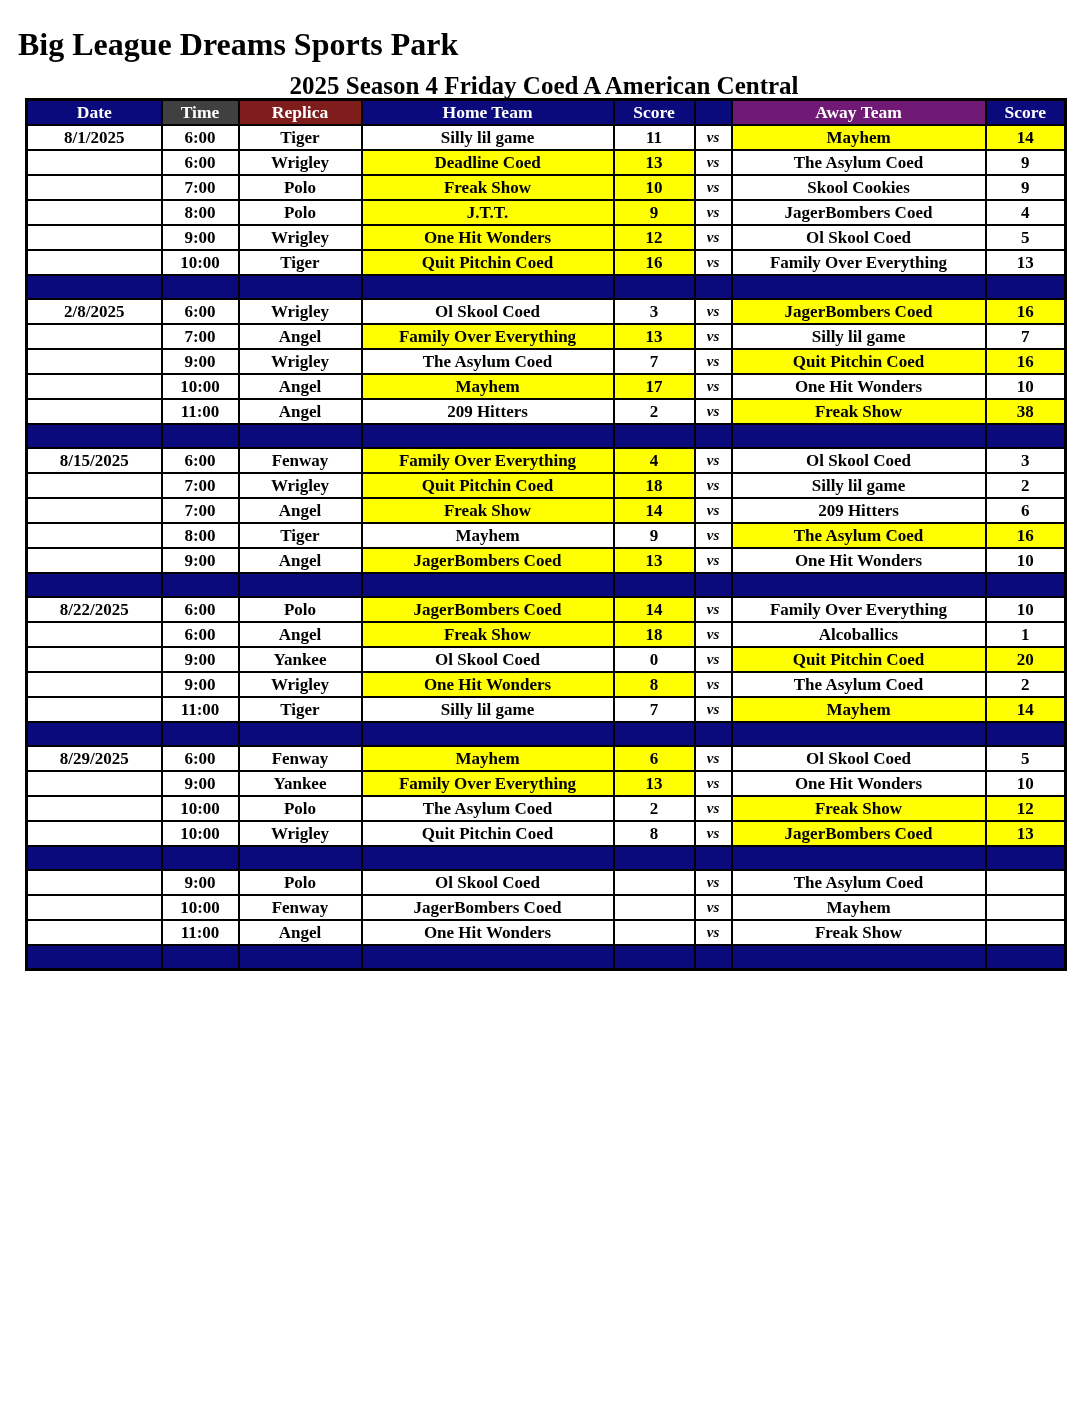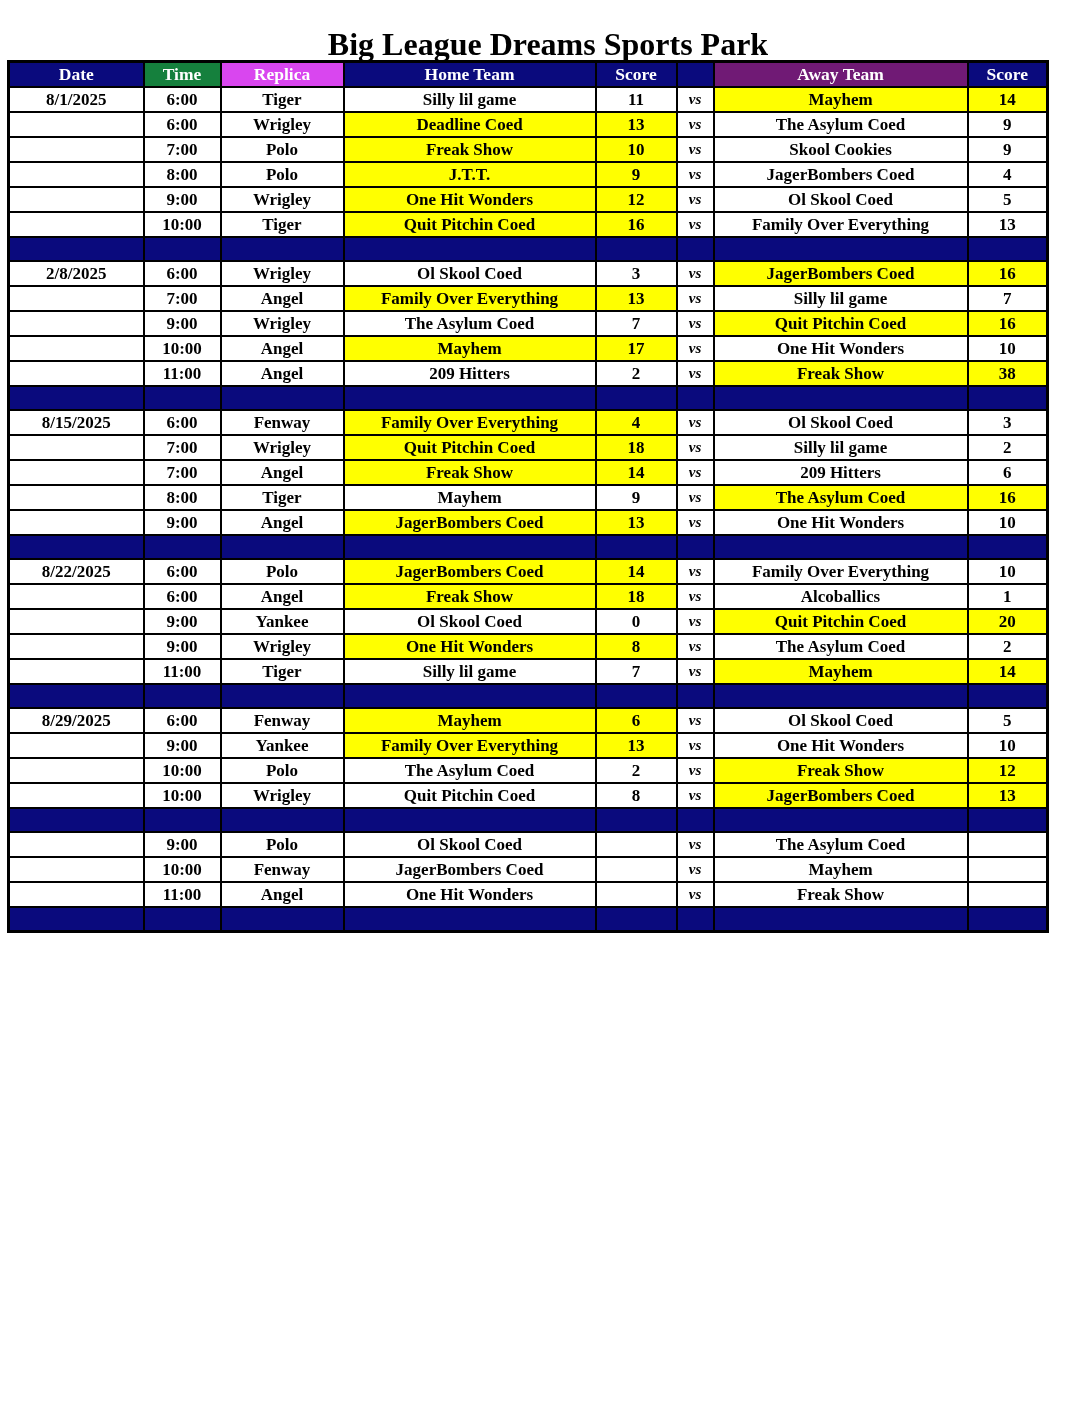--- a/index.html
+++ b/index.html
@@ -10,22 +10,22 @@
     font-family: "Liberation Serif", "DejaVu Serif", serif;
     color: #000000;
   }
   .page {
     width: 1088px;
     height: 1408px;
     position: relative;
     overflow: hidden;
   }
   .title {
-    margin: 28px 0 0 8px;
-    text-align: center;
+    margin: 28px 0 0 18px;
+    text-align: left;
     font-size: 32px;
     line-height: 1.0;
     font-weight: bold;
   }
   .subtitle {
     margin: 13px 0 0 0;
     text-align: center;
     font-size: 25px;
     line-height: 1.0;
     font-weight: bold;
@@ -34,21 +34,21 @@
     margin: 11px 0 9px 0;
     text-align: center;
     font-size: 17.5px;
     line-height: 1.0;
     font-weight: bold;
     font-style: italic;
   }
   table.schedule {
     border-collapse: collapse;
     table-layout: fixed;
-    margin-left: 7px;
+    margin-left: 25px;
     width: 1039px;
     border: 3px solid #000000;
   }
   .schedule th, .schedule td {
     border: 2px solid #000000;
     padding: 0 2px;
     height: 23px;
     text-align: center;
     vertical-align: middle;
     font-weight: bold;
@@ -69,37 +69,38 @@
   .schedule td.vs {
     font-style: italic;
     font-size: 15px;
   }
 </style>
 </head>
 <body>
 
 <div class="page">
   <h1 class="title">Big League Dreams Sports Park</h1>
+  <h2 class="subtitle">2025 Season 4 Friday Coed A American Central</h2>
 
   <table class="schedule">
     <colgroup>
       <col style="width:135px">
       <col style="width:77px">
       <col style="width:123px">
       <col style="width:252px">
       <col style="width:81px">
       <col style="width:37px">
       <col style="width:254px">
       <col style="width:80px">
     </colgroup>
     <thead>
       <tr id="header-row">
           <th style="background: rgb(10, 10, 125);">Date</th>
-          <th style="background: #15803d;">Time</th>
-          <th style="background: #d946ef;">Replica</th>
+          <th style="background: #404040;">Time</th>
+          <th style="background: #7f1d1d;">Replica</th>
           <th style="background: rgb(10, 10, 125);">Home Team</th>
           <th style="background: rgb(10, 10, 125);">Score</th>
           <th style="background: rgb(10, 10, 125);"></th>
           <th style="background: #701a75;">Away Team</th>
           <th style="background: rgb(10, 10, 125);">Score</th>
         </tr>
     </thead>
     <tbody id="schedule-body">
         <tr>
           <td>8/1/2025</td>

